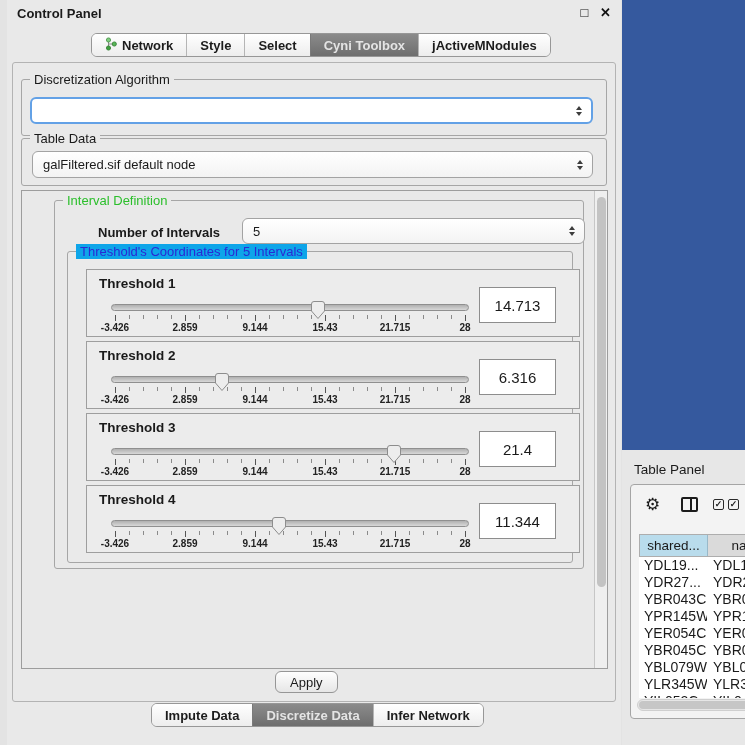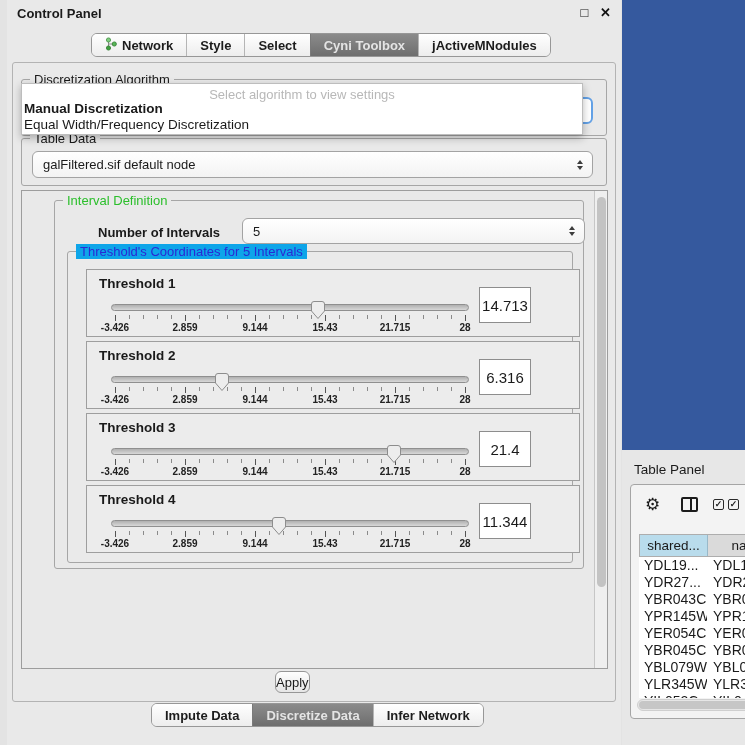--- a/index.html
+++ b/index.html
@@ -57,30 +57,30 @@
   .thr-label { position:absolute; left:12px; top:6px; font-weight:700; font-size:13.5px; }
   .slider { position:absolute; left:24px; top:30px; width:358px; height:34px; }
   .track { position:absolute; left:0; top:4px; width:100%; height:7px; border:1px solid #8f8f8f; border-radius:4px;
            background:linear-gradient(#b0b0b0,#d8d8d8); }
   .thumb { position:absolute; top:0; width:16px; height:20px; }
   .ticks { position:absolute; left:4px; right:4px; top:15px; height:6px; }
   .ticks span { position:absolute; top:0; width:1px; height:4px; background:#8a8a8a; }
   .ticks span.major { height:6px; background:#555; }
   .tick-labels { position:absolute; left:4px; right:4px; top:22px; height:11px; font-size:10px; font-weight:700; color:#222; }
   .tick-labels span { position:absolute; transform:translateX(-50%); white-space:nowrap; }
-  .value-box { position:absolute; left:392px; top:17px; width:52px; height:36px; background:#fff; border:1px solid #8d8d8d;
+  .value-box { position:absolute; left:392px; top:17px; width:77px; height:36px; background:#fff; border:1px solid #8d8d8d;
                font-size:15px; display:flex; align-items:center; justify-content:center; }
 
   
   #attr-list { position:absolute; left:10px; top:30px; width:512px; height:50px; background:#fff; overflow:hidden; }
   .attr-item { padding-left:12px; font-size:13.5px; height:17px; line-height:17px; }
   #attr-scroll { position:absolute; left:524px; top:30px; width:13px; height:50px; background:#f3f3f3; border-left:1px solid #ddd; }
   #attr-scroll .thumb-v { left:2px; top:3px; height:44px; position:absolute; width:9px; background:#b7b7b7; border-radius:4px; }
 
-  .push-btn { position:absolute; height:22px; padding:0 0; background:linear-gradient(#fefefe,#e6e6e6);
+  .push-btn { position:absolute; height:22px; padding:0 14px; background:linear-gradient(#fefefe,#e6e6e6);
               border:1px solid #969696; border-radius:6px; font-size:13px; display:flex; align-items:center; }
 
   
   #desktop { left:622px; top:0; width:123px; height:450px; background:#35599e; }
 
   #table-region { left:622px; top:450px; width:123px; height:295px; background:#e7e7e7; }
   #tp-title { position:absolute; left:12px; top:12px; font-size:13.5px; }
   #tp-panel { position:absolute; left:8px; top:34px; width:140px; height:235px; background:#f3f3f3;
               border:1px solid #a5a5a5; border-radius:4px; }
   .tp-icon { position:absolute; color:#1b1b1b; }
@@ -145,25 +145,20 @@
       <div class="grp-title nowrap">Discretization Algorithm</div>
     </div>
 
     <div id="algo-combo-ring" class="abs" style="left:17px; top:34px;">
       <div class="stepper">
           <i class="up"></i>
           <i class="dn"></i>
         </div>
     </div>
 
-    <div id="algo-popup" class="abs" style="left:8px; top:20px;">
-      <div class="ph nowrap">Select algorithm to view settings</div>
-      <div class="opt b nowrap">Manual Discretization</div>
-      <div class="opt nowrap">Equal Width/Frequency Discretization</div>
-    </div>
 
     <div class="abs grp" style="left:8px; top:75px; width:586px; height:48px;">
       <div class="grp-title nowrap">Table Data</div>
       <div class="combo" style="left:10px; top:12px; width:561px; height:27px;">
         <span class="nowrap">galFiltered.sif default node</span>
         <div class="stepper">
             <i class="up"></i>
             <i class="dn"></i>
           </div>
       </div>

